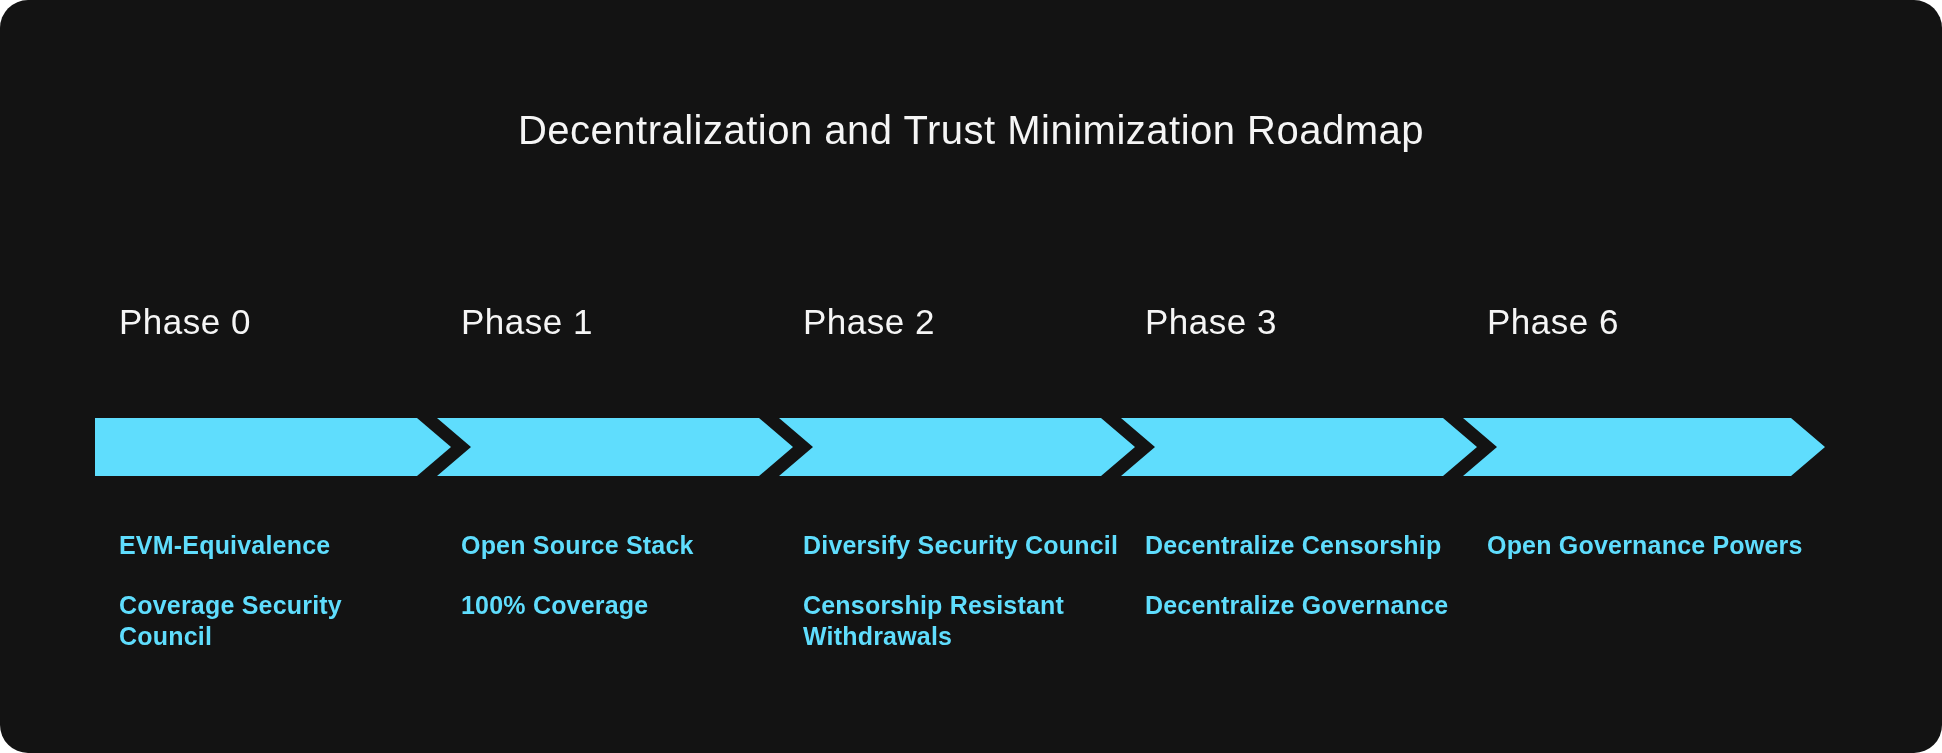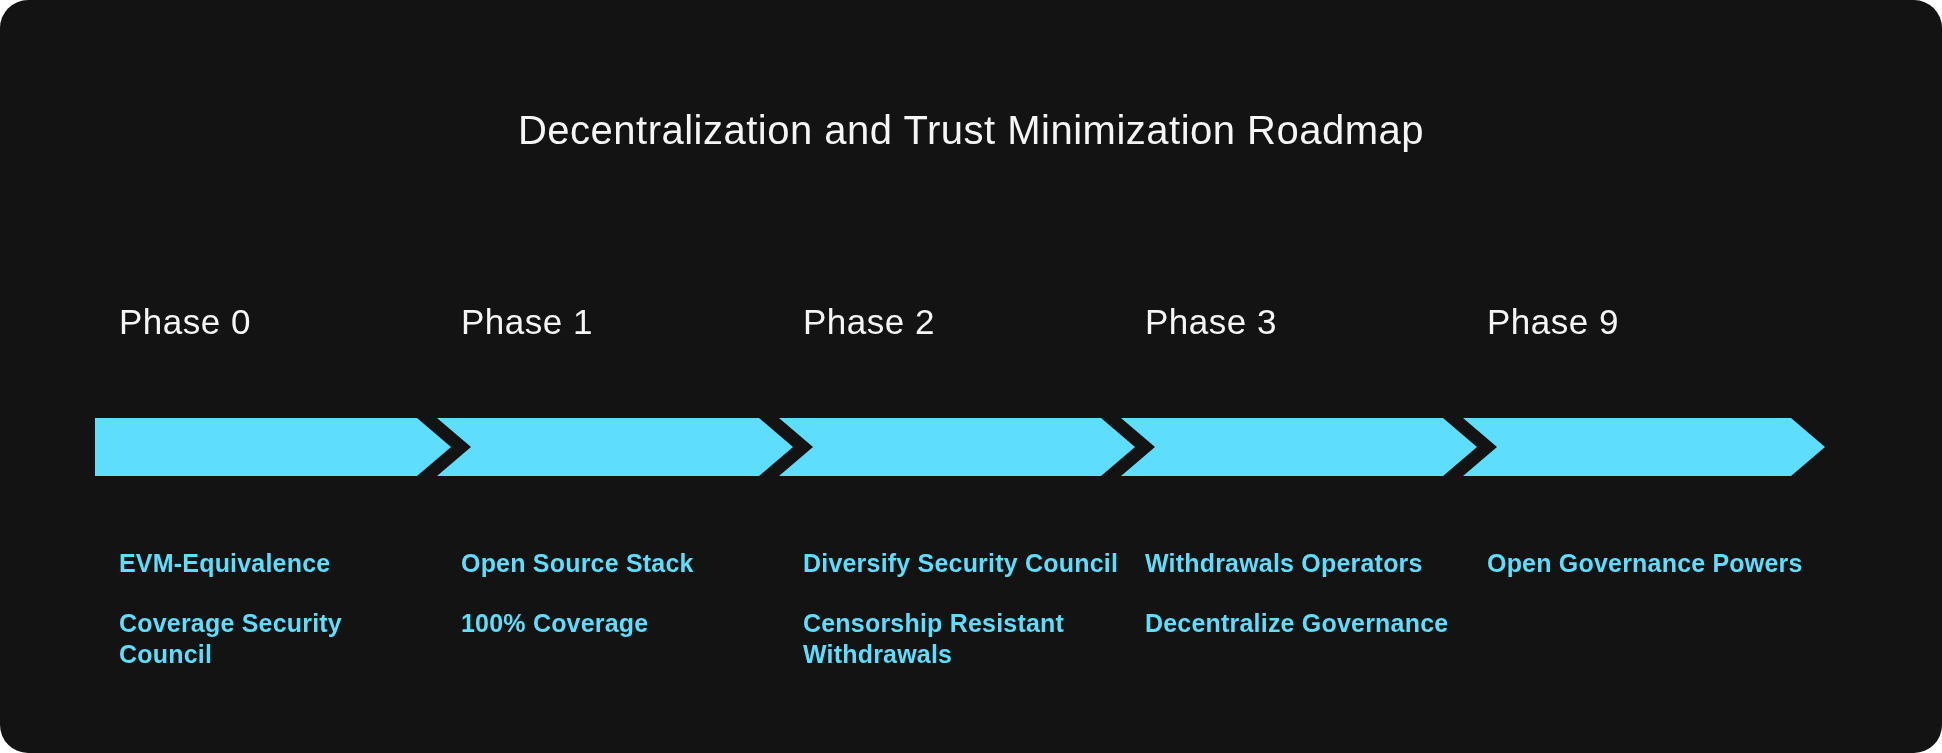--- a/index.html
+++ b/index.html
@@ -57,21 +57,21 @@
     letter-spacing: 0.5px;
     color: var(--heading);
   }
   .arrow-band {
     display: block;
     width: 1730px;
     height: 58px;
     margin-top: 74px;
   }
   .arrow-band polygon { fill: var(--accent); }
-  .bullets-row { margin-top: 72px; }
+  .bullets-row { margin-top: 54px; }
   .bullet {
     font-size: 25px;
     line-height: 31px;
     font-weight: 700;
     letter-spacing: 0.2px;
     color: var(--accent);
     margin-bottom: 29px;
   }
 </style>
 </head>
@@ -90,21 +90,21 @@
       <div class="col">
         <div class="phase-label">Phase 1</div>
       </div>
       <div class="col">
         <div class="phase-label">Phase 2</div>
       </div>
       <div class="col">
         <div class="phase-label">Phase 3</div>
       </div>
       <div class="col">
-        <div class="phase-label">Phase 9</div>
+        <div class="phase-label">Phase 6</div>
       </div>
     </div>
 
     <svg class="arrow-band" viewBox="0 0 1730 58" preserveAspectRatio="none" aria-hidden="true">
       <polygon points="0,0 322,0 356,29 322,58 0,58"></polygon>
       <polygon points="342,0 664,0 698,29 664,58 342,58 376,29"></polygon>
       <polygon points="684,0 1006,0 1040,29 1006,58 684,58 718,29"></polygon>
       <polygon points="1026,0 1348,0 1382,29 1348,58 1026,58 1060,29"></polygon>
       <polygon points="1368,0 1696,0 1730,29 1696,58 1368,58 1402,29"></polygon>
     </svg>
@@ -116,21 +116,21 @@
       </div>
       <div class="col">
         <div class="bullet">Open Source Stack</div>
         <div class="bullet">100% Coverage</div>
       </div>
       <div class="col">
         <div class="bullet">Diversify Security Council</div>
         <div class="bullet">Censorship Resistant Withdrawals</div>
       </div>
       <div class="col">
-        <div class="bullet">Withdrawals Operators</div>
+        <div class="bullet">Decentralize Censorship</div>
         <div class="bullet">Decentralize Governance</div>
       </div>
       <div class="col">
         <div class="bullet">Open Governance Powers</div>
       </div>
     </div>
 
   </div>
 </div>
 

